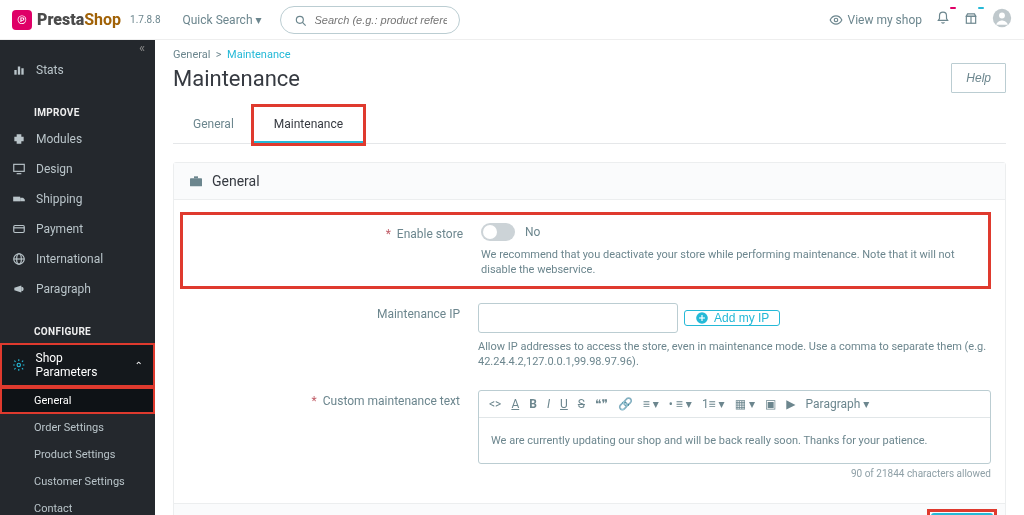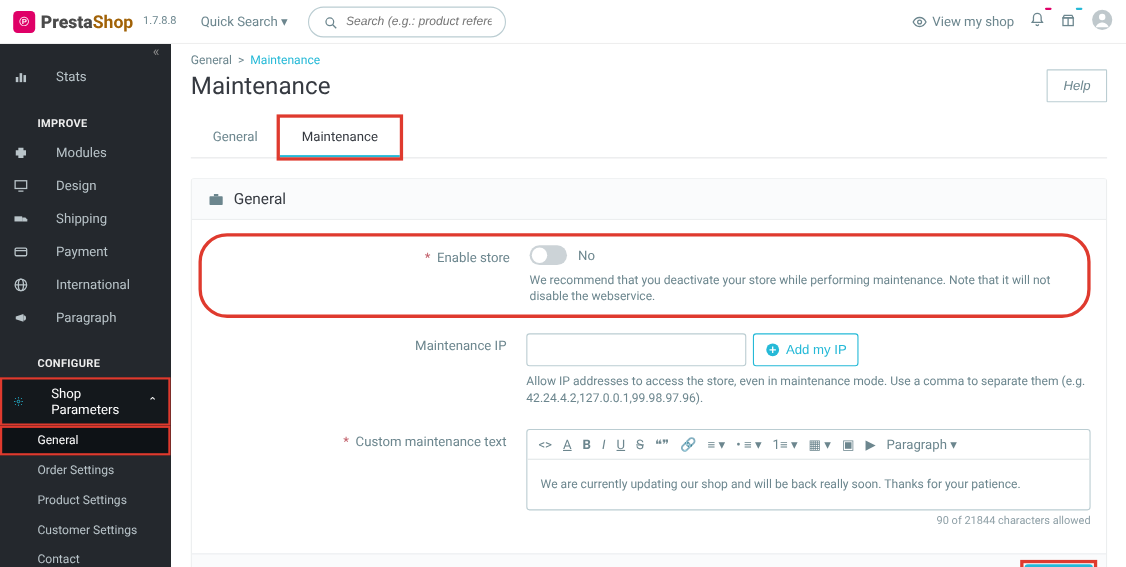--- a/index.html
+++ b/index.html
@@ -15,21 +15,21 @@
 .search-wrap svg { position: absolute; left: 14px; top: 8px; }
 .search { width: 180px; height: 28px; border: 1px solid #bbcdd2; border-radius: 14px; padding: 0 12px 0 34px; font-size: 11px; font-style: italic; color: #999; }
 .top-right { margin-left: auto; display: flex; align-items: center; gap: 14px; color: #6c868e; }
 .view-shop { display: flex; align-items: center; gap: 5px; font-size: 12px; cursor: pointer; }
 .badge-wrap { position: relative; cursor: pointer; }
 .badge { position: absolute; top: -4px; right: -6px; background: #df0067; color: #fff; font-size: 8px; border-radius: 8px; padding: 1px 3px; }
 .badge.blue { background: #25b9d7; }
 .layout { display: flex; height: calc(515px - 40px); }
 .sidebar { width: 155px; background: #24282d; color: #b9c4c9; display: flex; flex-direction: column; overflow-y: auto; }
 .collapse { height: 28px; display: flex; align-items: center; justify-content: flex-end; padding-right: 10px; color: #888; cursor: pointer; }
-.side-item { display: flex; align-items: center; gap: 25px; padding: 8px 12px; font-size: 12px; cursor: pointer; }
+.side-item { display: flex; align-items: center; gap: 10px; padding: 8px 12px; font-size: 12px; cursor: pointer; }
 .side-sep { height: 1px; background: #3a3f45; margin: 6px 12px; }
 .side-head { font-size: 10px; font-weight: 700; color: #eee; padding: 10px 12px 6px; letter-spacing: 0.3px; margin-left: 22px; }
 .side-item.active { background: #14181c; color: #fff; }
 .side-item .chev { margin-left: auto; font-size: 10px; }
 .sub-item { padding: 7px 12px 7px 34px; font-size: 11px; color: #b9c4c9; cursor: pointer; }
 .sub-item.active { background: #0e1216; color: #fff; }
 .side-item.highlighted { outline: 2px solid #df3a2e; outline-offset: -2px; }
 .sub-item.highlighted { outline: 2px solid #df3a2e; outline-offset: -2px; }
 .main { flex: 1; background: #fff; overflow-y: auto; padding: 0 18px 18px; }
 .breadcrumb { font-size: 11px; color: #6c868e; padding-top: 8px; }
@@ -37,33 +37,33 @@
 .page-title-row { display: flex; align-items: center; margin-top: 2px; }
 .page-title { font-size: 22px; font-weight: 400; color: #363a41; }
 .help-btn { margin-left: auto; border: 1px solid #bbcdd2; background: #fff; color: #6c868e; padding: 7px 14px; border-radius: 1px; font-size: 12px; cursor: pointer; font-style: italic; }
 .tabs { display: flex; border-bottom: 1px solid #e5e7e9; margin-top: 14px; }
 .tab { padding: 10px 20px; font-size: 12px; color: #6c868e; cursor: pointer; }
 .tab.active { color: #363a41; border-bottom: 2px solid #25b9d7; }
 .tab.highlighted { outline: 3px solid #df3a2e; outline-offset: 0; }
 .panel { margin-top: 18px; border: 1px solid #eceeef; background: #fff; border-radius: 3px; }
 .panel-head { background: #fafbfc; padding: 10px 14px; display: flex; align-items: center; gap: 8px; font-size: 14px; color: #363a41; border-bottom: 1px solid #eceeef; }
 .panel-body { padding: 20px 14px 10px; }
-.form-row { display: flex; padding: 6px 0 14px; border-radius: 26px; }
+.form-row { display: flex; padding: 6px 0 14px; }
 .label-col { width: 290px; text-align: right; padding-right: 18px; padding-top: 4px; font-size: 12px; color: #6c868e; }
 .req { color: #c05c67; margin-right: 6px; }
 .field-col { flex: 1; }
 .hint { font-size: 11px; color: #6c868e; margin-top: 6px; line-height: 1.4; }
 .toggle-row { display: flex; align-items: center; gap: 10px; }
 .toggle { width: 34px; height: 18px; background: #ccd3d7; border-radius: 9px; position: relative; cursor: pointer; }
 .toggle::after { content: ""; position: absolute; left: 2px; top: 2px; width: 14px; height: 14px; background: #fff; border-radius: 50%; }
 .toggle-label { font-size: 12px; color: #6c868e; }
 .row-highlight { border: 3px solid #df3a2e; padding: 8px; margin: -8px 0 8px -8px; }
 .input-row { display: flex; gap: 6px; align-items: center; }
 .text-input { height: 30px; border: 1px solid #bbcdd2; border-radius: 3px; width: 200px; padding: 0 8px; }
-.addip { border: 1px solid #25b9d7; background: #fff; color: #25b9d7; height: 30px; padding: 0 10px; border-radius: 3px; display: flex; align-items: center; gap: 5px; font-size: 12px; cursor: pointer; }
+.addip { border: 1px solid #25b9d7; background: #fff; color: #25b9d7; height: 16px; padding: 0 10px; border-radius: 3px; display: flex; align-items: center; gap: 5px; font-size: 12px; cursor: pointer; }
 .editor { border: 1px solid #bbcdd2; border-radius: 3px; }
 .editor-tb { display: flex; align-items: center; gap: 10px; padding: 6px 10px; border-bottom: 1px solid #e1e6e8; flex-wrap: wrap; color: #6c868e; font-size: 12px; }
 .editor-tb span { cursor: pointer; }
 .editor-body { padding: 16px 12px; font-size: 11px; color: #6c868e; }
 .char-count { text-align: right; font-size: 10px; color: #8fa0a7; margin-top: 4px; }
 .panel-foot { height: 50px; border-top: 1px solid #eceeef; display: flex; align-items: center; justify-content: flex-end; padding: 0 12px; background: #fafbfc; }
 .save-btn { background: #25b9d7; color: #fff; border: none; padding: 8px 16px; font-size: 13px; border-radius: 3px; cursor: pointer; }
 .save-wrap { outline: 3px solid #df3a2e; outline-offset: 1px; }
 .icon { width: 14px; height: 14px; display: inline-flex; }
 </style>

